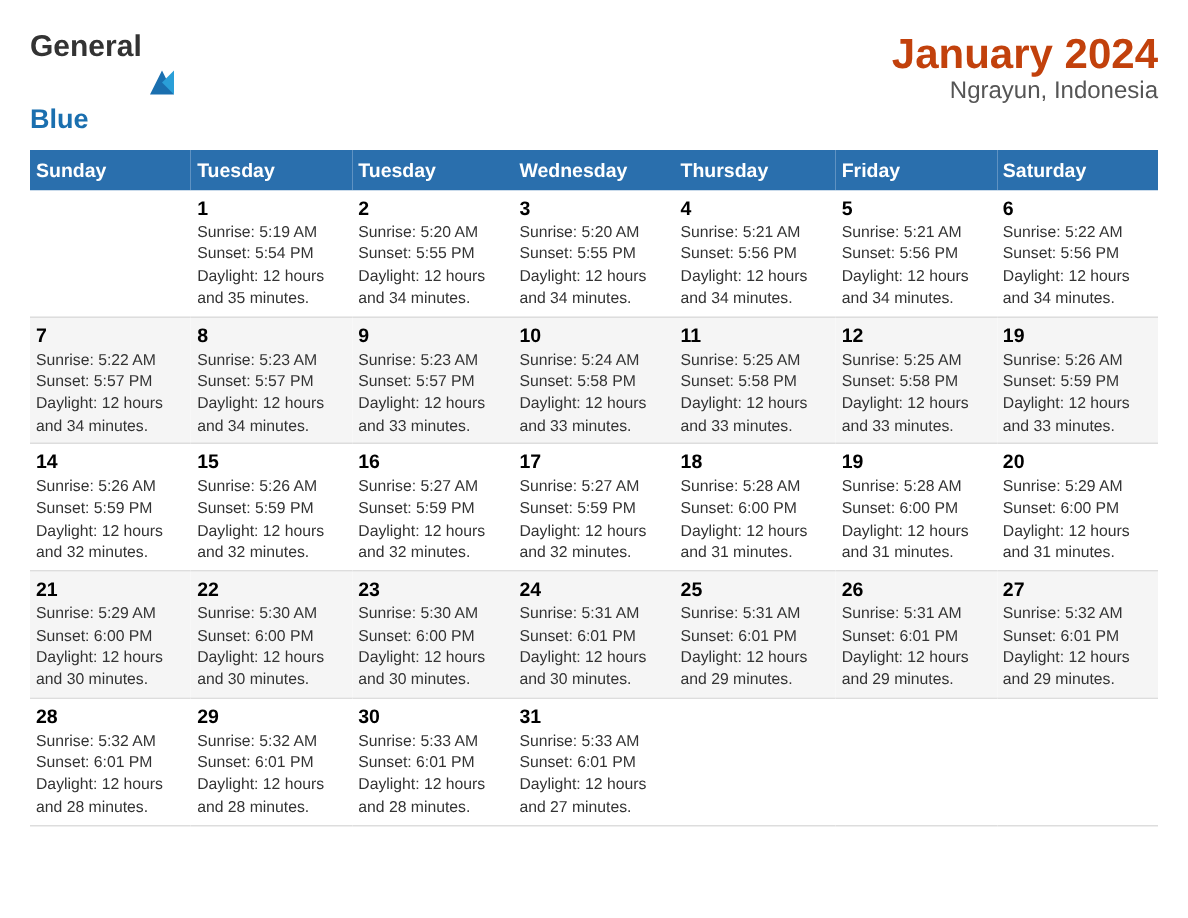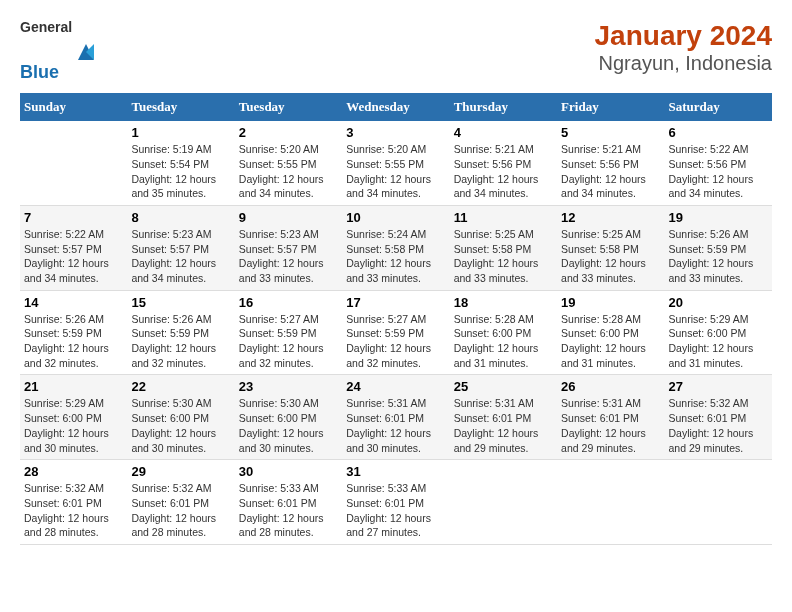--- a/index.html
+++ b/index.html
@@ -19,21 +19,21 @@
     .logo {
       display: flex;
       align-items: center;
     }
     .logo-text {
       display: flex;
       flex-direction: column;
       line-height: 1.1;
     }
     .logo-general {
-      font-size: 14px;
+      font-size: 20px;
       font-weight: bold;
       color: #333;
     }
     .logo-blue {
       font-size: 18px;
       font-weight: bold;
       color: #1a6faf;
       margin-top: 28px;
     }
     .logo-icon {
@@ -43,37 +43,36 @@
     }
     .title-block {
       text-align: right;
     }
     .month-title {
       font-size: 28px;
       font-weight: bold;
       color: #c2410c;
     }
     .location {
-      font-size: 20px;
+      font-size: 16px;
       color: #555;
       text-align: right;
     }
     table {
       width: 100%;
       border-collapse: collapse;
       font-size: 11px;
     }
     thead tr th {
       background-color: #2a6fad;
       color: #fff;
       padding: 6px 4px;
       text-align: left;
       font-size: 13px;
       font-weight: bold;
-      font-family: Liberation Serif, serif;
     }
     tbody tr {
       border-bottom: 1px solid #ddd;
     }
     tbody tr:nth-child(odd) {
       background-color: #fff;
     }
     tbody tr:nth-child(even) {
       background-color: #f5f5f5;
     }

